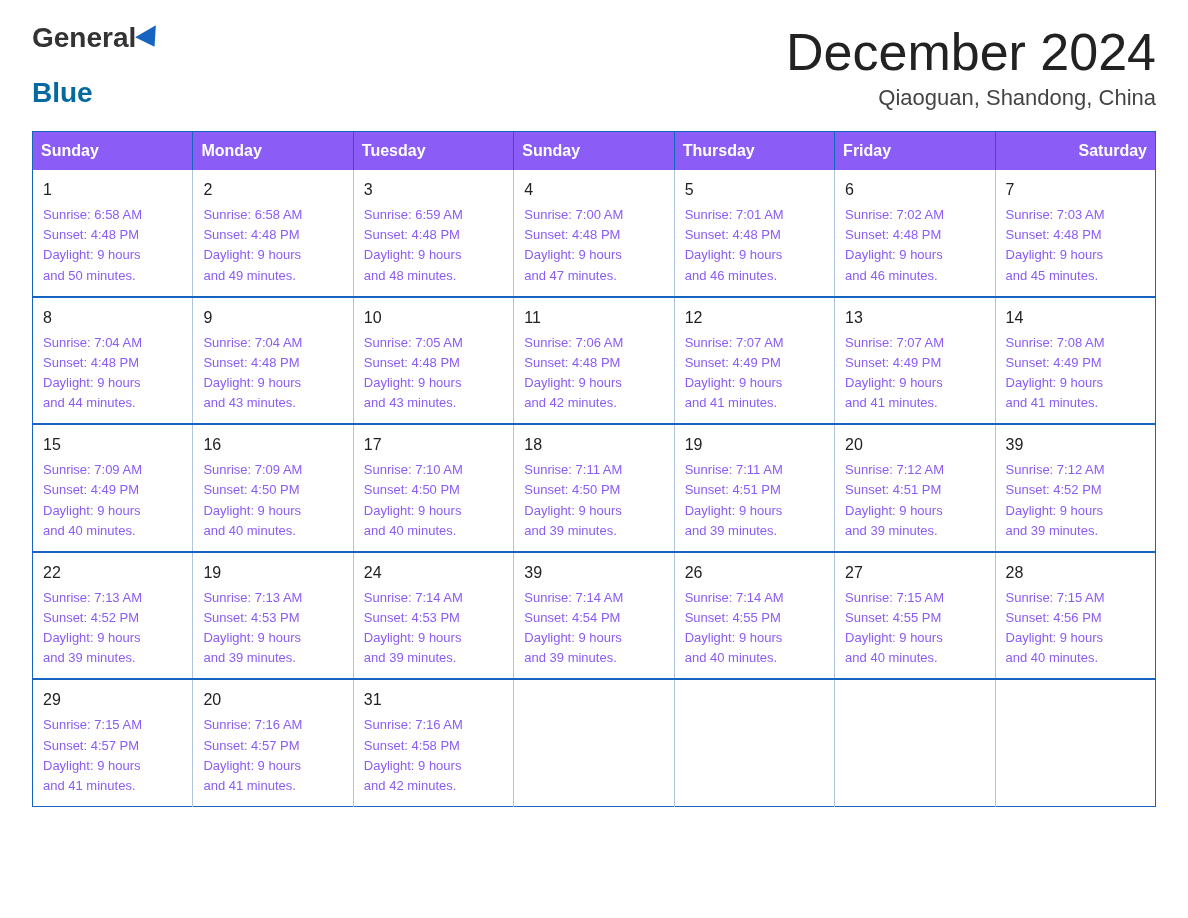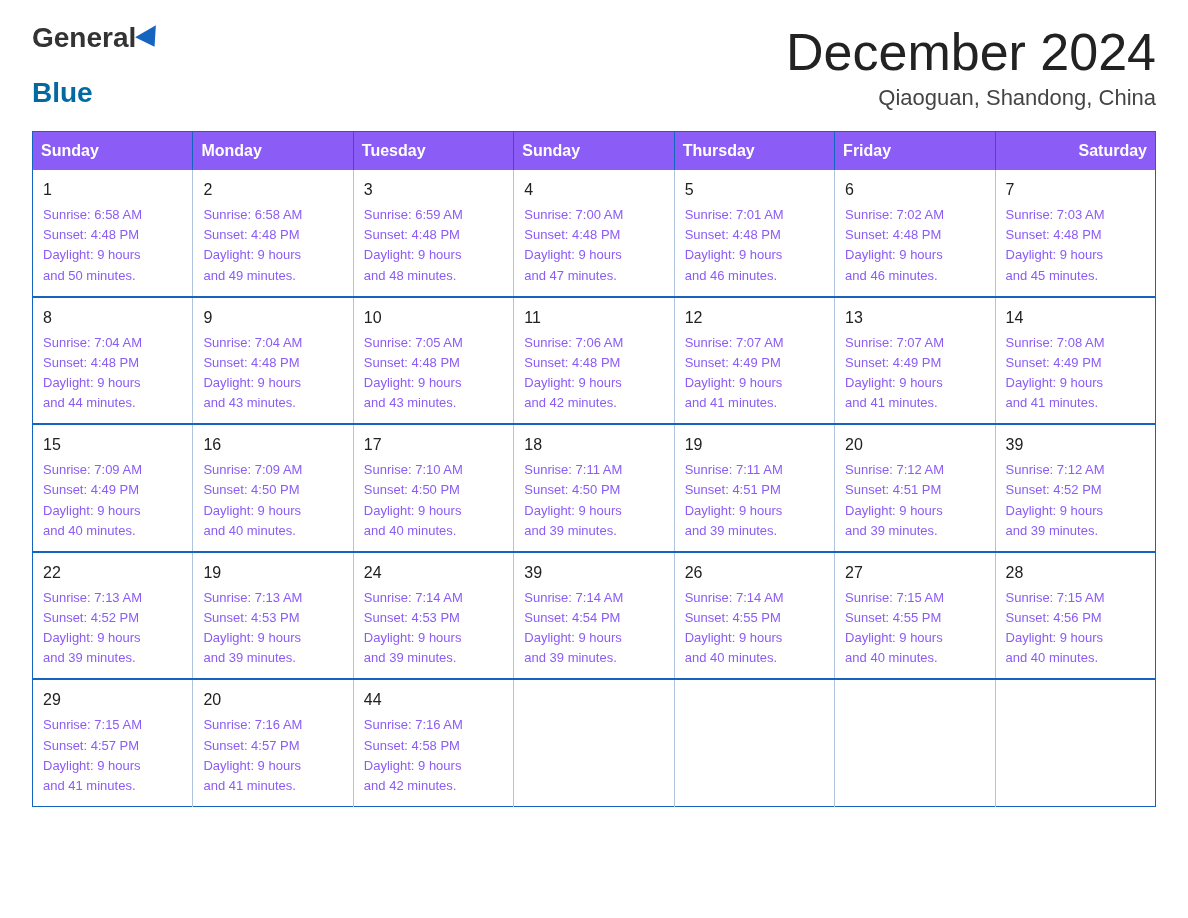--- a/index.html
+++ b/index.html
@@ -266,21 +266,21 @@
       <tr>
         <td>
           <span class="day-number">29</span>
           <div class="day-info">Sunrise: 7:15 AM<br>Sunset: 4:57 PM<br>Daylight: 9 hours<br>and 41 minutes.</div>
         </td>
         <td>
           <span class="day-number">20</span>
           <div class="day-info">Sunrise: 7:16 AM<br>Sunset: 4:57 PM<br>Daylight: 9 hours<br>and 41 minutes.</div>
         </td>
         <td>
-          <span class="day-number">44</span>
+          <span class="day-number">31</span>
           <div class="day-info">Sunrise: 7:16 AM<br>Sunset: 4:58 PM<br>Daylight: 9 hours<br>and 42 minutes.</div>
         </td>
         <td class="empty-cell"></td>
         <td class="empty-cell"></td>
         <td class="empty-cell"></td>
         <td class="empty-cell"></td>
       </tr>
     </tbody>
 </table>
 

